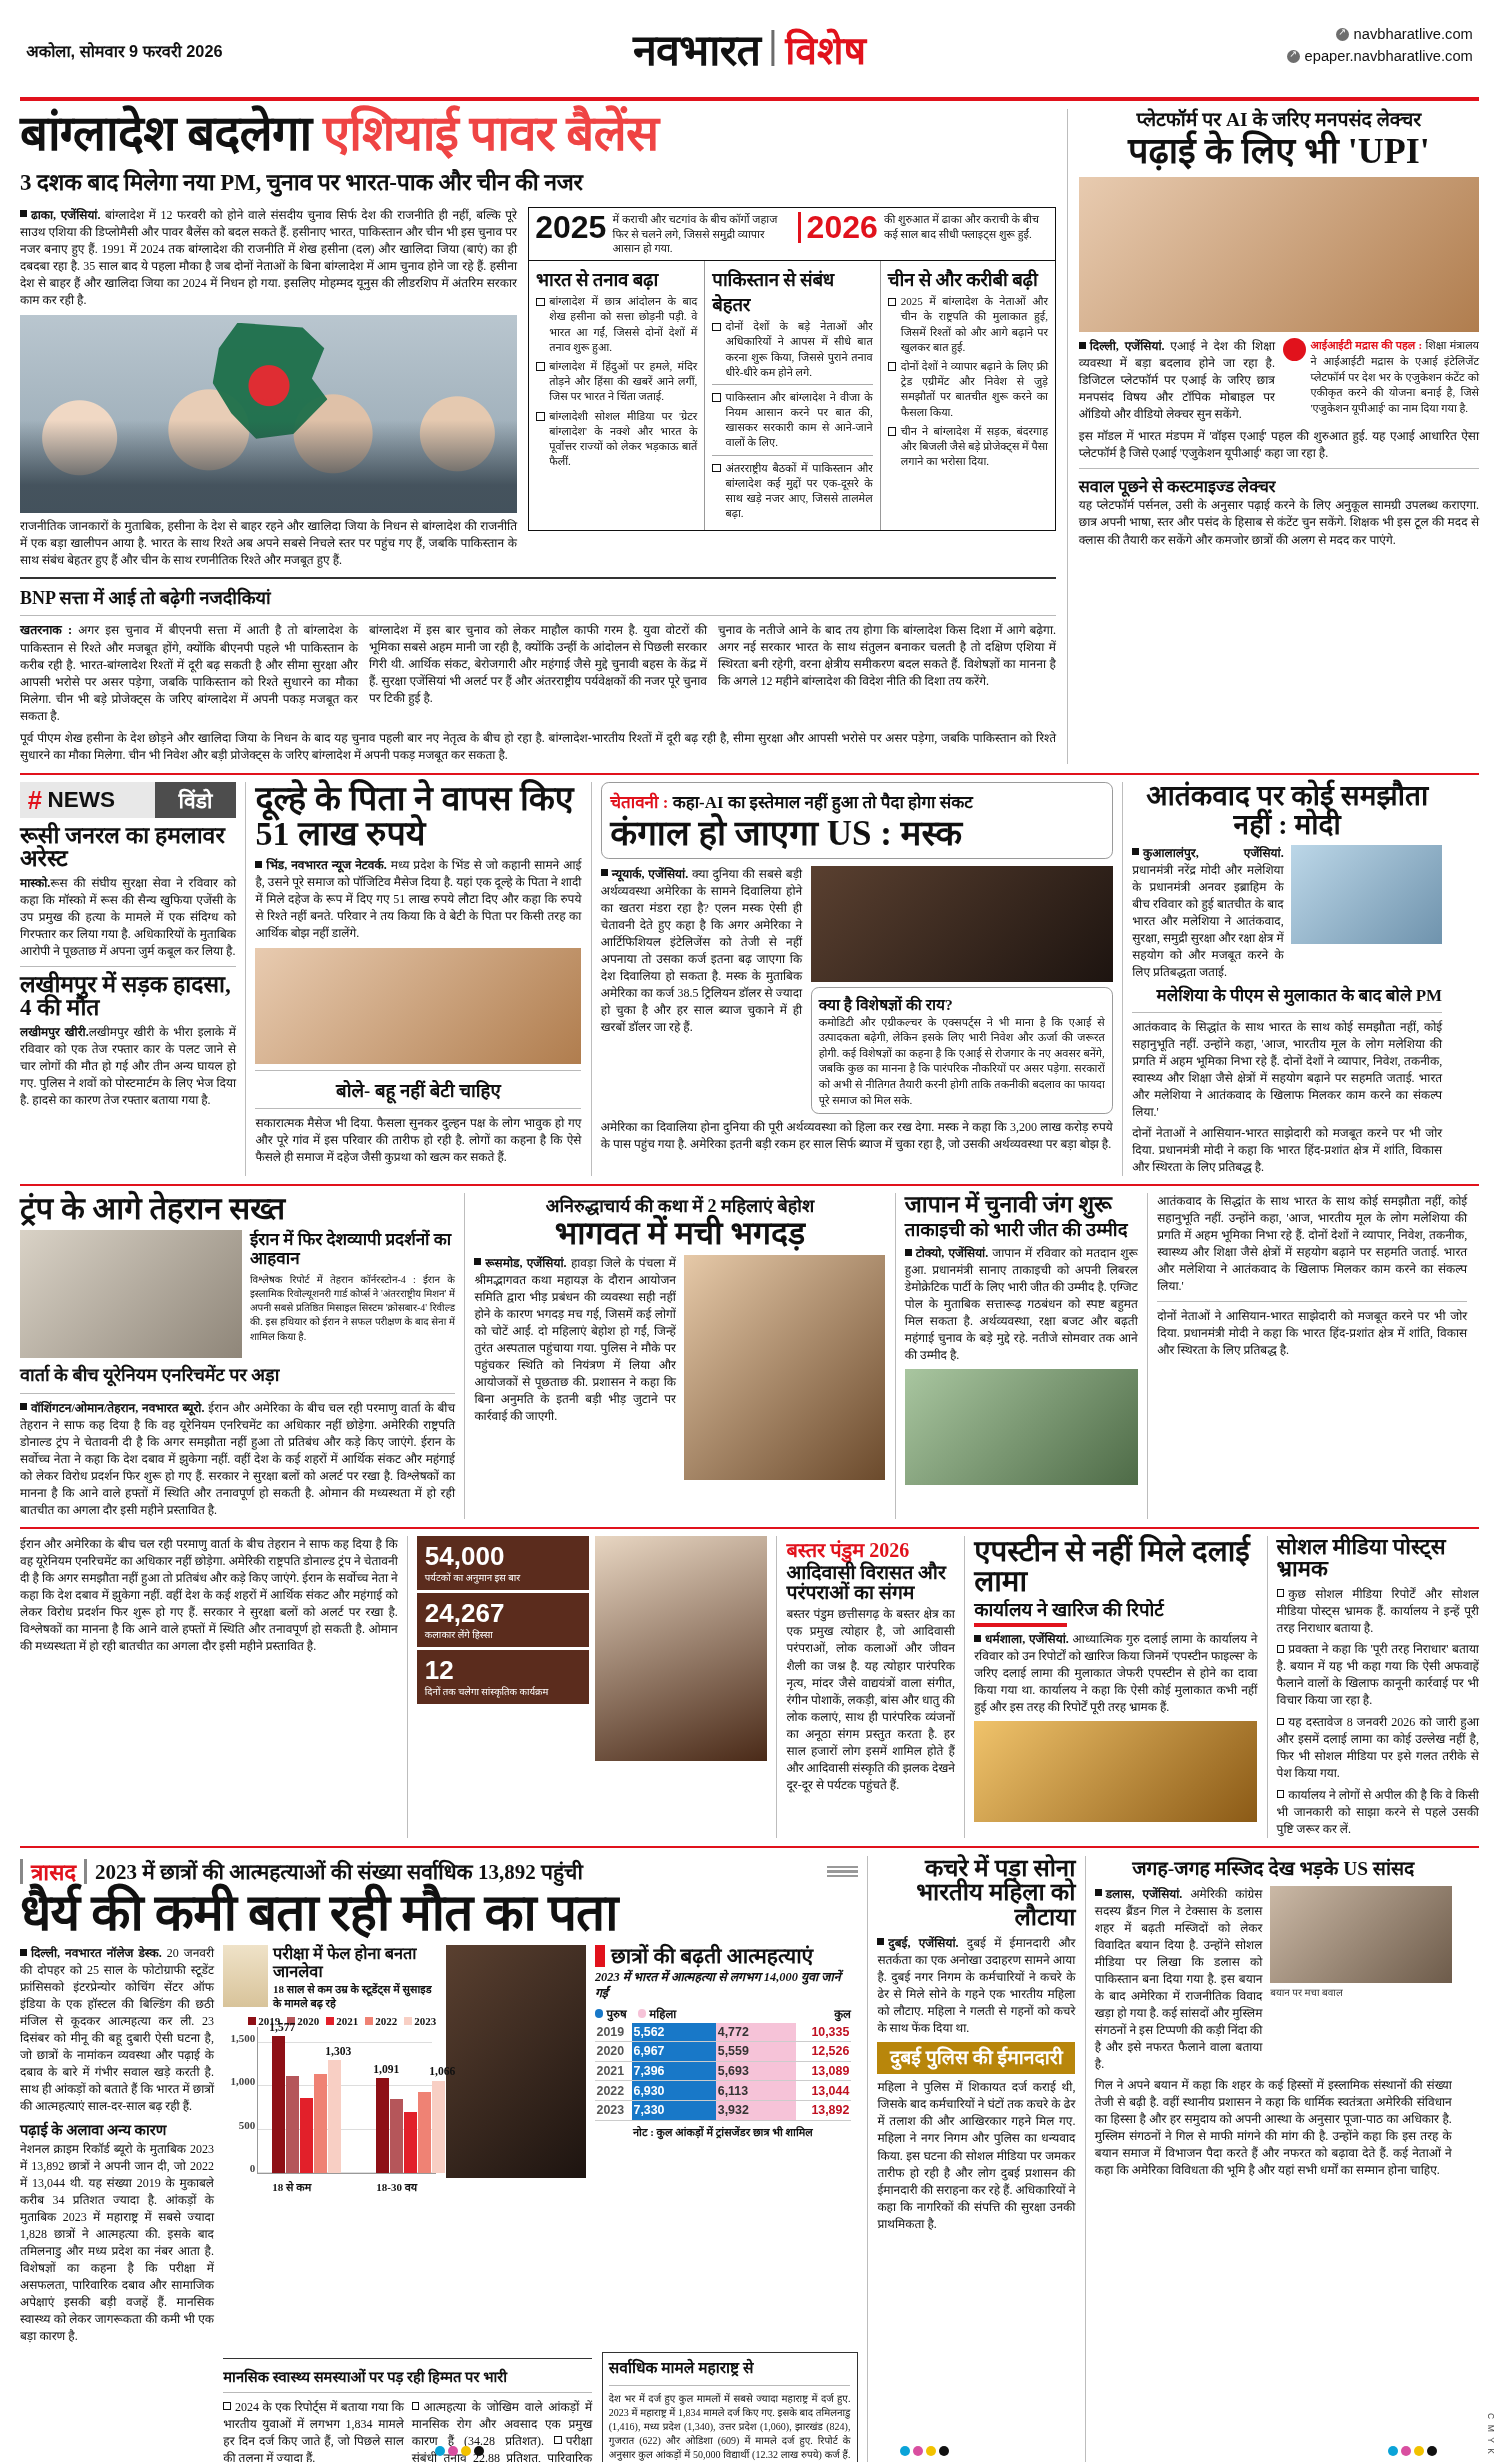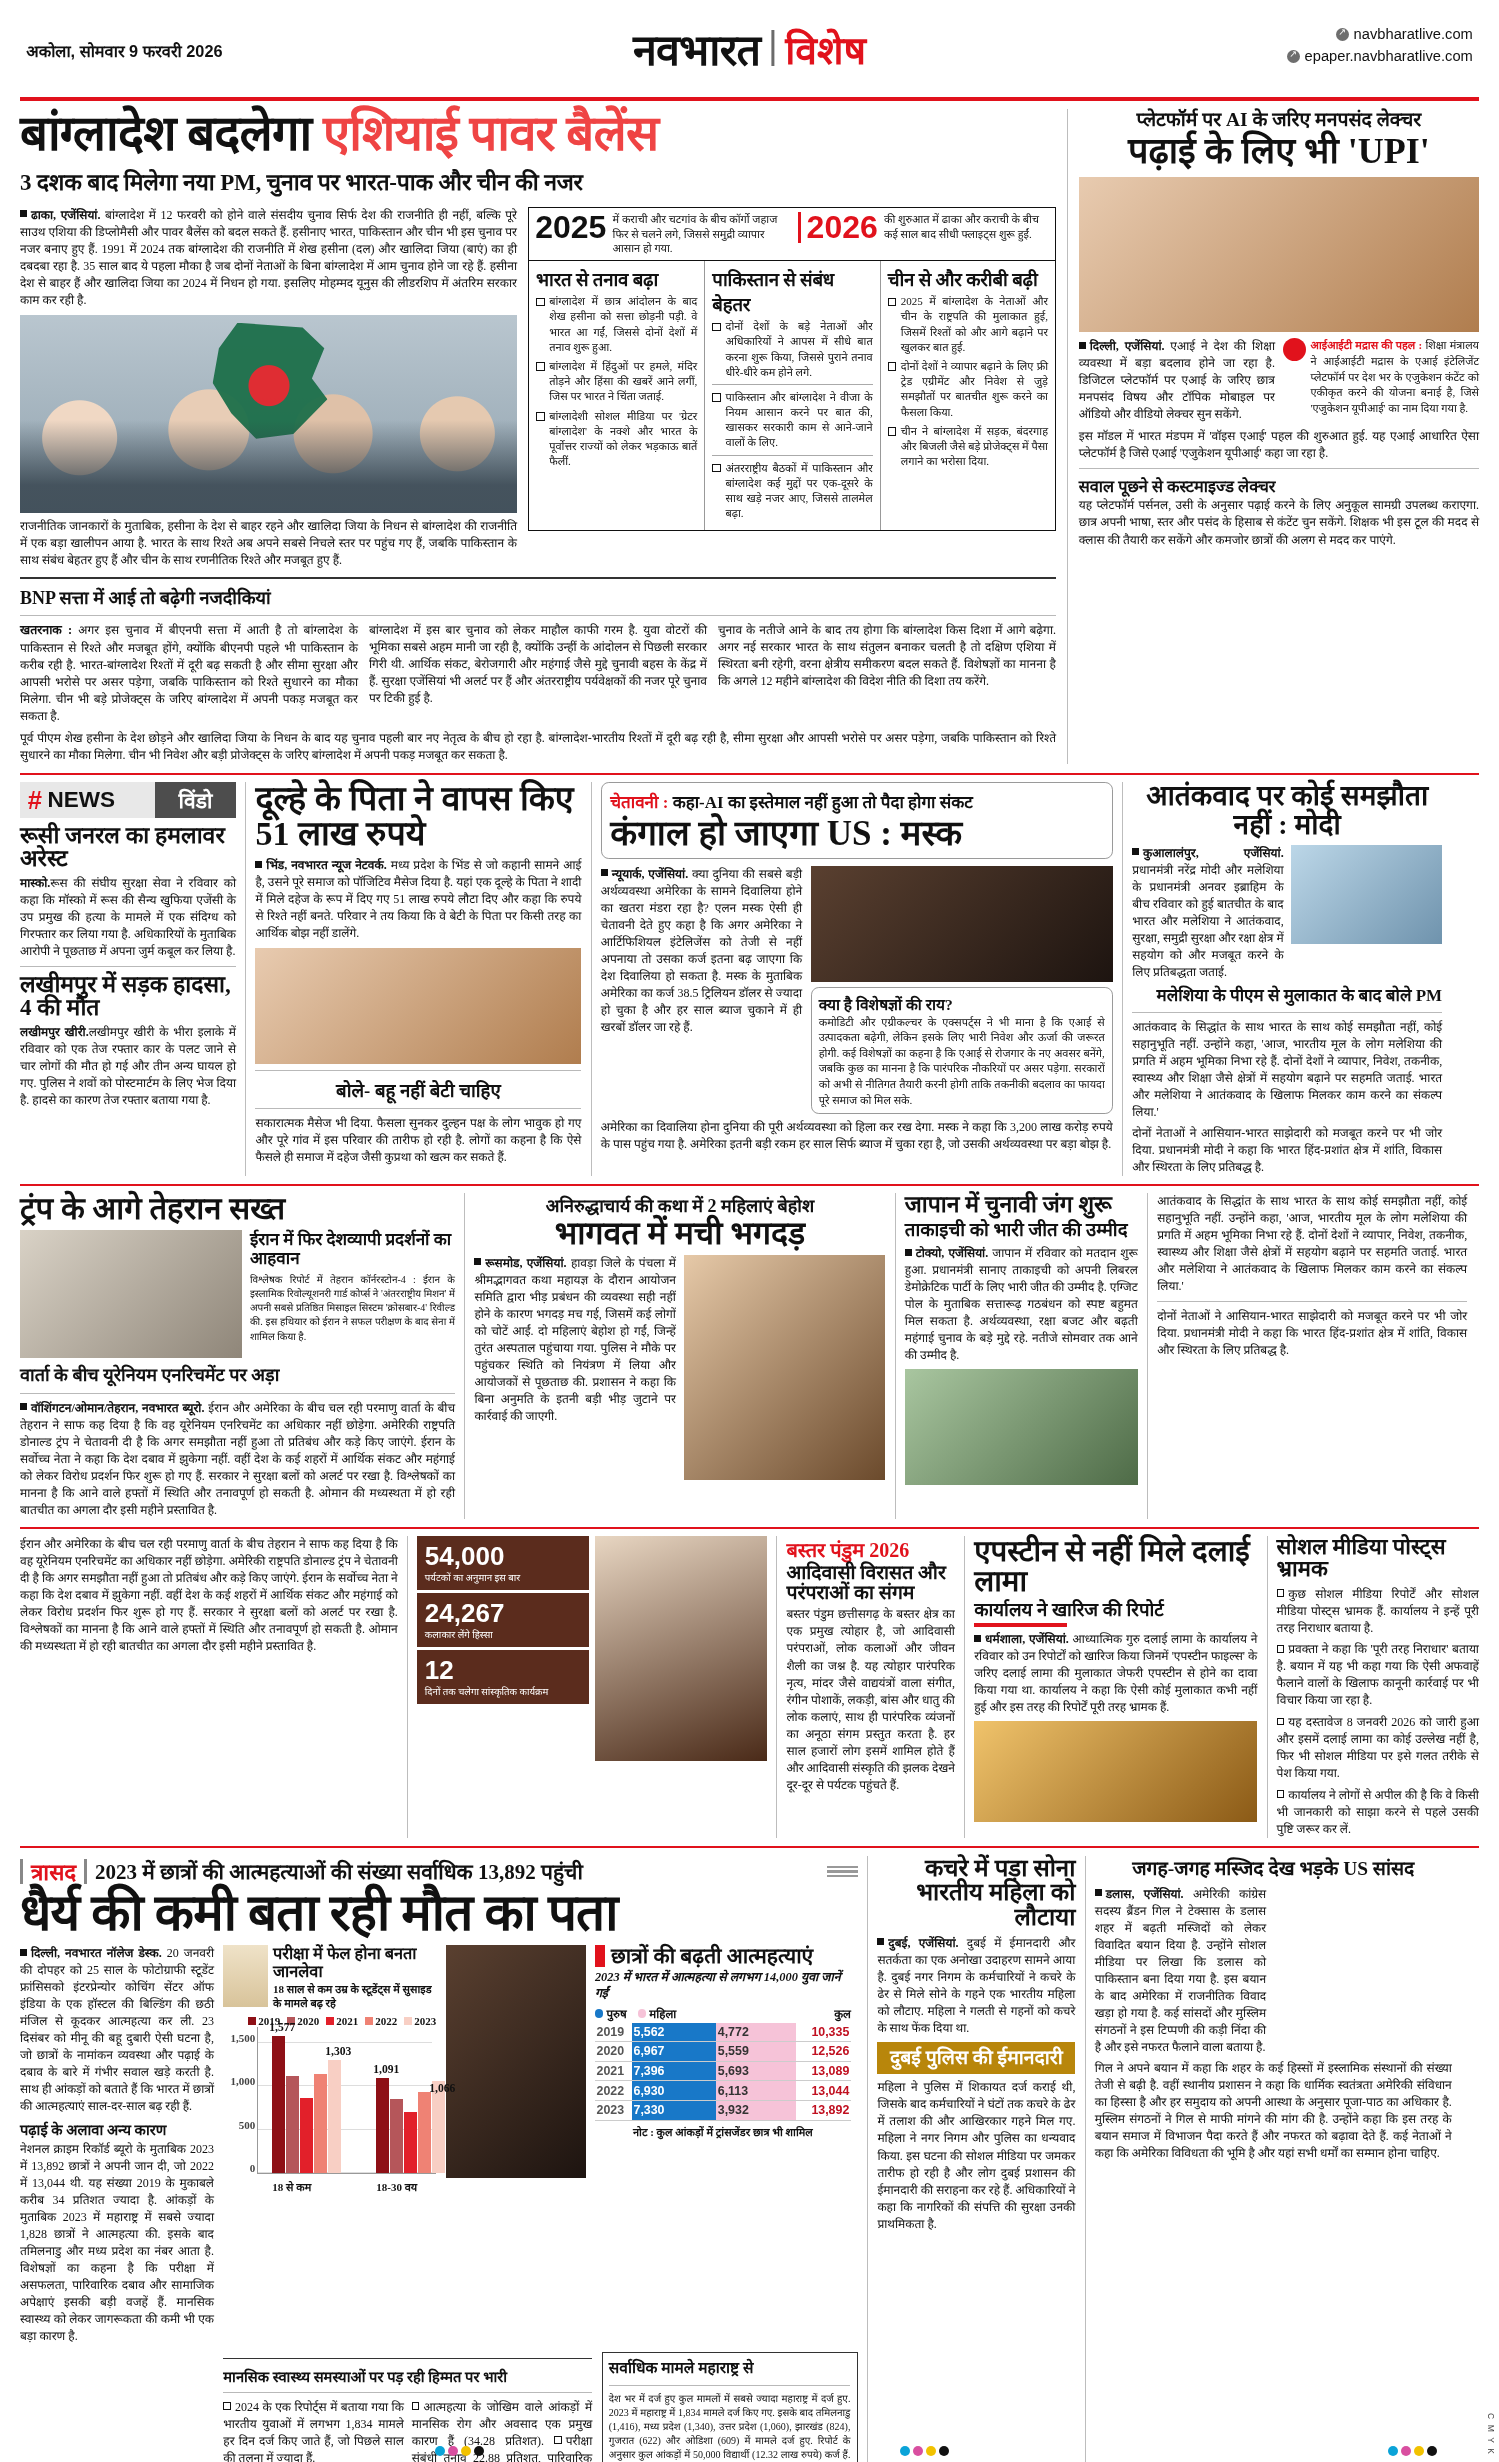--- a/index.html
+++ b/index.html
@@ -560,21 +560,21 @@
                 <div class="bar" style="height: 95px; background: rgb(142, 16, 22);"></div>
                 <div class="bar" style="height: 74px; background: rgb(181, 86, 90);"></div>
                 <div class="bar" style="height: 61px; background: rgb(226, 32, 42);"></div>
                 <div class="bar" style="height: 81px; background: rgb(239, 130, 116);"></div>
                 <div class="bar" style="height: 92px; background: rgb(248, 207, 196);"></div>
               </div>
               <div class="xlab" style="left: 118px;">18-30 वय</div>
               <div class="vallab" style="left: 11px; bottom: 139px;">1,577</div>
               <div class="vallab" style="left: 67px; bottom: 115px;">1,303</div>
               <div class="vallab" style="left: 115px; bottom: 97px;">1,091</div>
-              <div class="vallab" style="left: 171px; bottom: 78px;">1,066</div>
+              <div class="vallab" style="left: 171px; bottom: 95px;">1,066</div>
             </div>
         </div>
 
         <div style="width:140px;">
           <div class="imgph dark" style="height:233px;"></div>
         </div>
 
         <div style="width:256px;" class="stat-box">
           <div class="st-head">
             <div class="st-bar"></div>
@@ -668,20 +668,24 @@
 
     <div class="vr" style="margin:0 9.3px;"></div>
 
     <div style="width:357px;">
       <div style="font-size:19.4px;font-weight:bold;text-align:center;line-height:1.15;margin-top:2.3px;">जगह-जगह मस्जिद देख भड़के US सांसद</div>
       <div class="flexrow" style="gap:7.8px;margin-top:5.4px;">
         <div style="width:48%;" class="body-text">
           <span class="sqb"></span><b>डलास, एजेंसियां.</b>
           <span>अमेरिकी कांग्रेस सदस्य ब्रैंडन गिल ने टेक्सास के डलास शहर में बढ़ती मस्जिदों को लेकर विवादित बयान दिया है. उन्होंने सोशल मीडिया पर लिखा कि डलास को पाकिस्तान बना दिया गया है. इस बयान के बाद अमेरिका में राजनीतिक विवाद खड़ा हो गया है. कई सांसदों और मुस्लिम संगठनों ने इस टिप्पणी की कड़ी निंदा की है और इसे नफरत फैलाने वाला बताया है.</span>
         </div>
+        <div style="width:52%;">
+          <div class="imgph" style="height:97px;background:linear-gradient(135deg,#cbb9a6,#6d5b4a);"></div>
+          <div class="cap">बयान पर मचा बवाल</div>
+        </div>
       </div>
       <div class="body-text" style="margin-top:3.9px;">गिल ने अपने बयान में कहा कि शहर के कई हिस्सों में इस्लामिक संस्थानों की संख्या तेजी से बढ़ी है. वहीं स्थानीय प्रशासन ने कहा कि धार्मिक स्वतंत्रता अमेरिकी संविधान का हिस्सा है और हर समुदाय को अपनी आस्था के अनुसार पूजा-पाठ का अधिकार है. मुस्लिम संगठनों ने गिल से माफी मांगने की मांग की है. उन्होंने कहा कि इस तरह के बयान समाज में विभाजन पैदा करते हैं और नफरत को बढ़ावा देते हैं. कई नेताओं ने कहा कि अमेरिका विविधता की भूमि है और यहां सभी धर्मों का सम्मान होना चाहिए.</div>
     </div>
   </div>
 
   <div class="dots" style="left:435px;">
     <i style="background:#0aa3d8"></i>
       <i style="background:#d94fa0"></i>
       <i style="background:#f2c200"></i>
       <i style="background:#111"></i>

